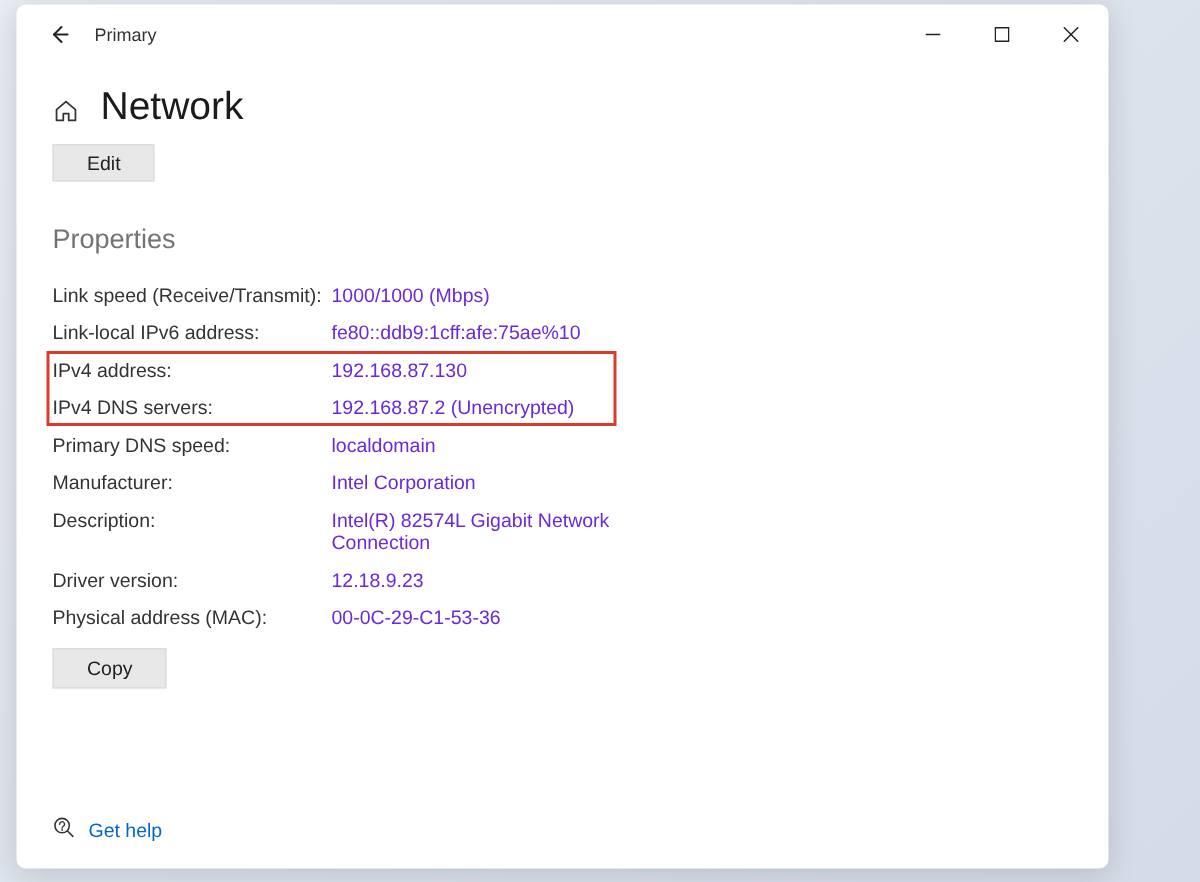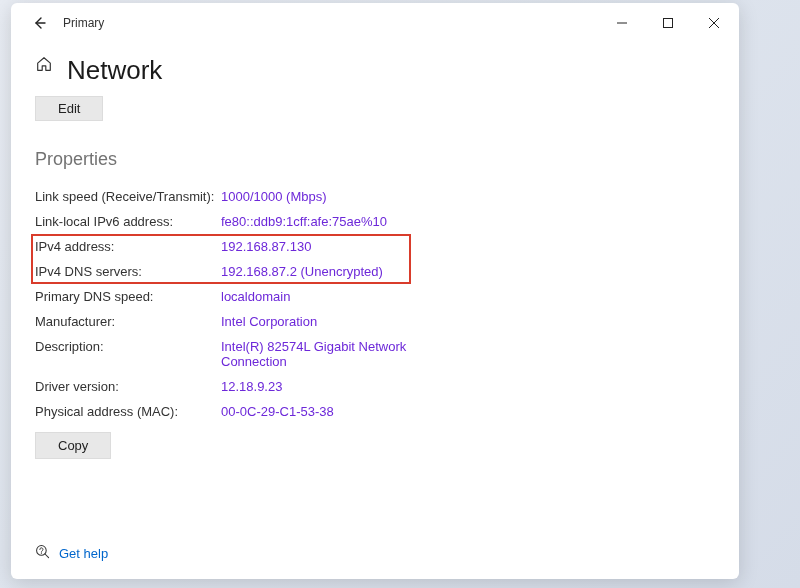--- a/index.html
+++ b/index.html
@@ -52,21 +52,21 @@
     height: 40px;
     display: flex;
     align-items: center;
     justify-content: center;
   }
   .content {
     padding: 8px 24px 0 24px;
   }
   .page-header {
     display: flex;
-    align-items: flex-start;
+    align-items: flex-end;
     gap: 14px;
     margin-top: 4px;
   }
   .page-title {
     font-size: 26px;
     font-weight: 400;
     color: #1b1b1b;
   }
   .btn {
     display: inline-block;
@@ -209,21 +209,21 @@
       <div class="row">
         <div class="label">Description:</div>
         <div class="value">Intel(R) 82574L Gigabit Network Connection</div>
       </div>
       <div class="row">
         <div class="label">Driver version:</div>
         <div class="value">12.18.9.23</div>
       </div>
       <div class="row">
         <div class="label">Physical address (MAC):</div>
-        <div class="value">00-0C-29-C1-53-38</div>
+        <div class="value">00-0C-29-C1-53-36</div>
       </div>
 
       <div class="copy-btn">Copy</div>
 
       <div class="highlight-box" style="left:-4px; top:50px; width:380px; height:50px;"></div>
     </div>
   </div>
 
   <div class="help-row">
     <span>

